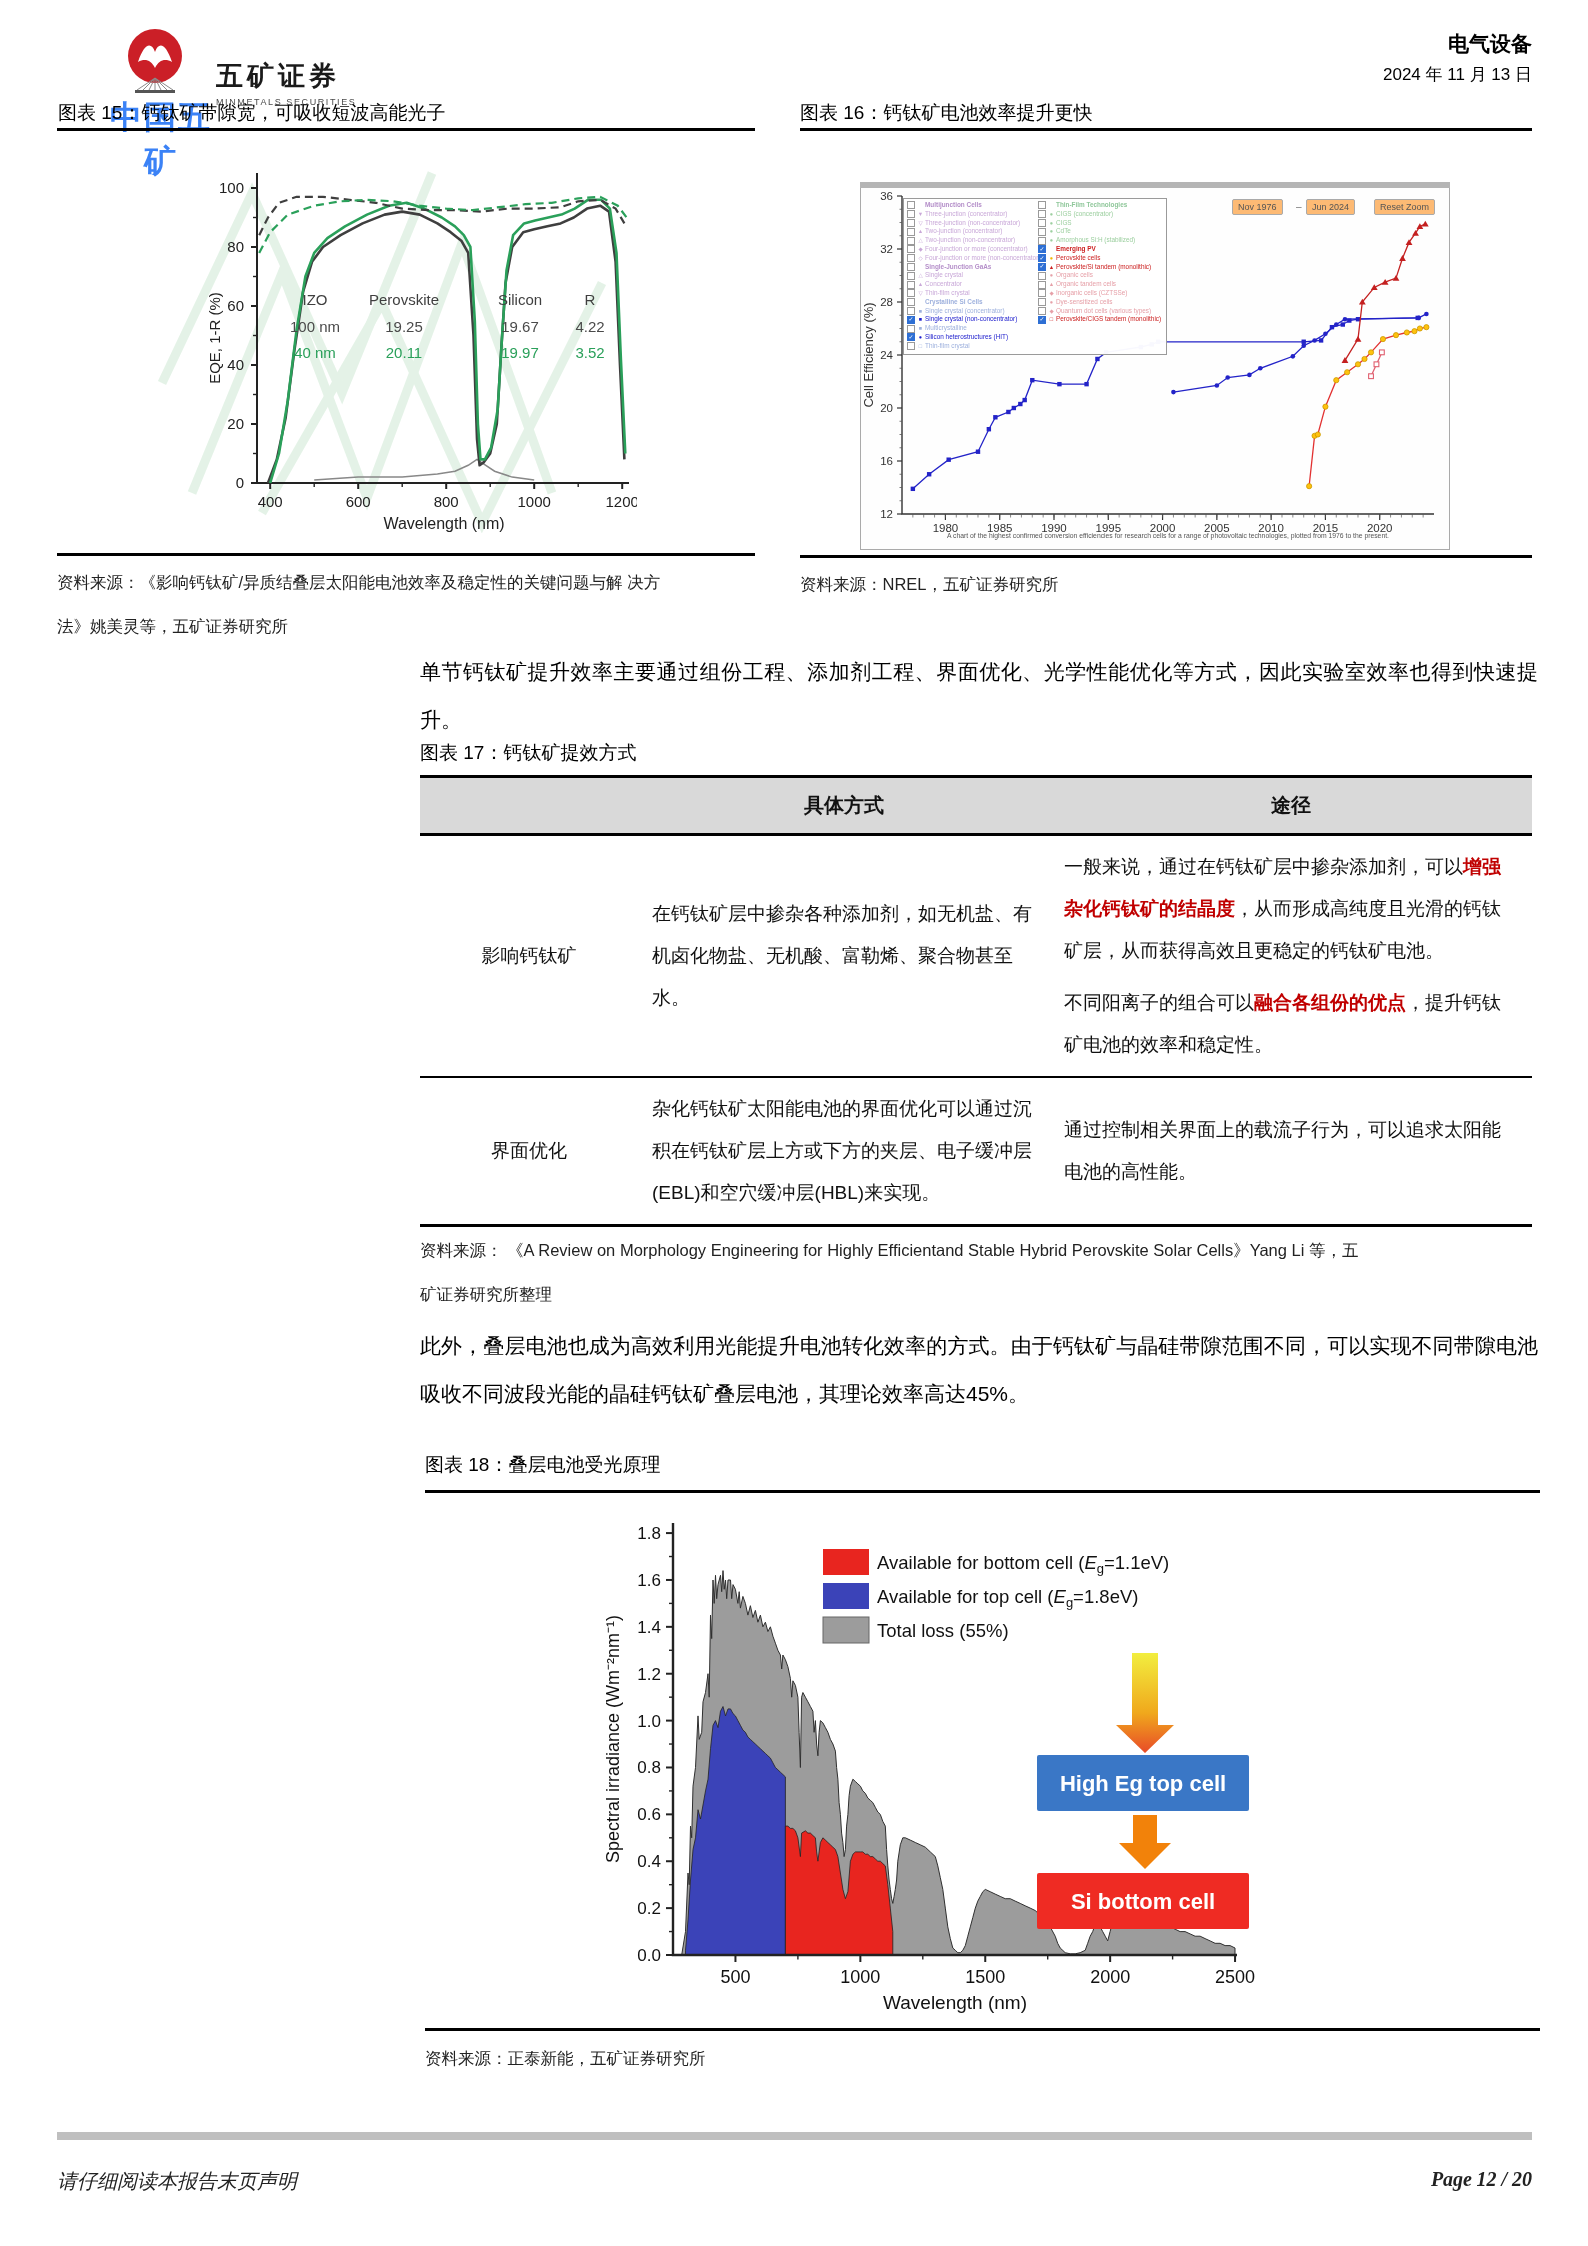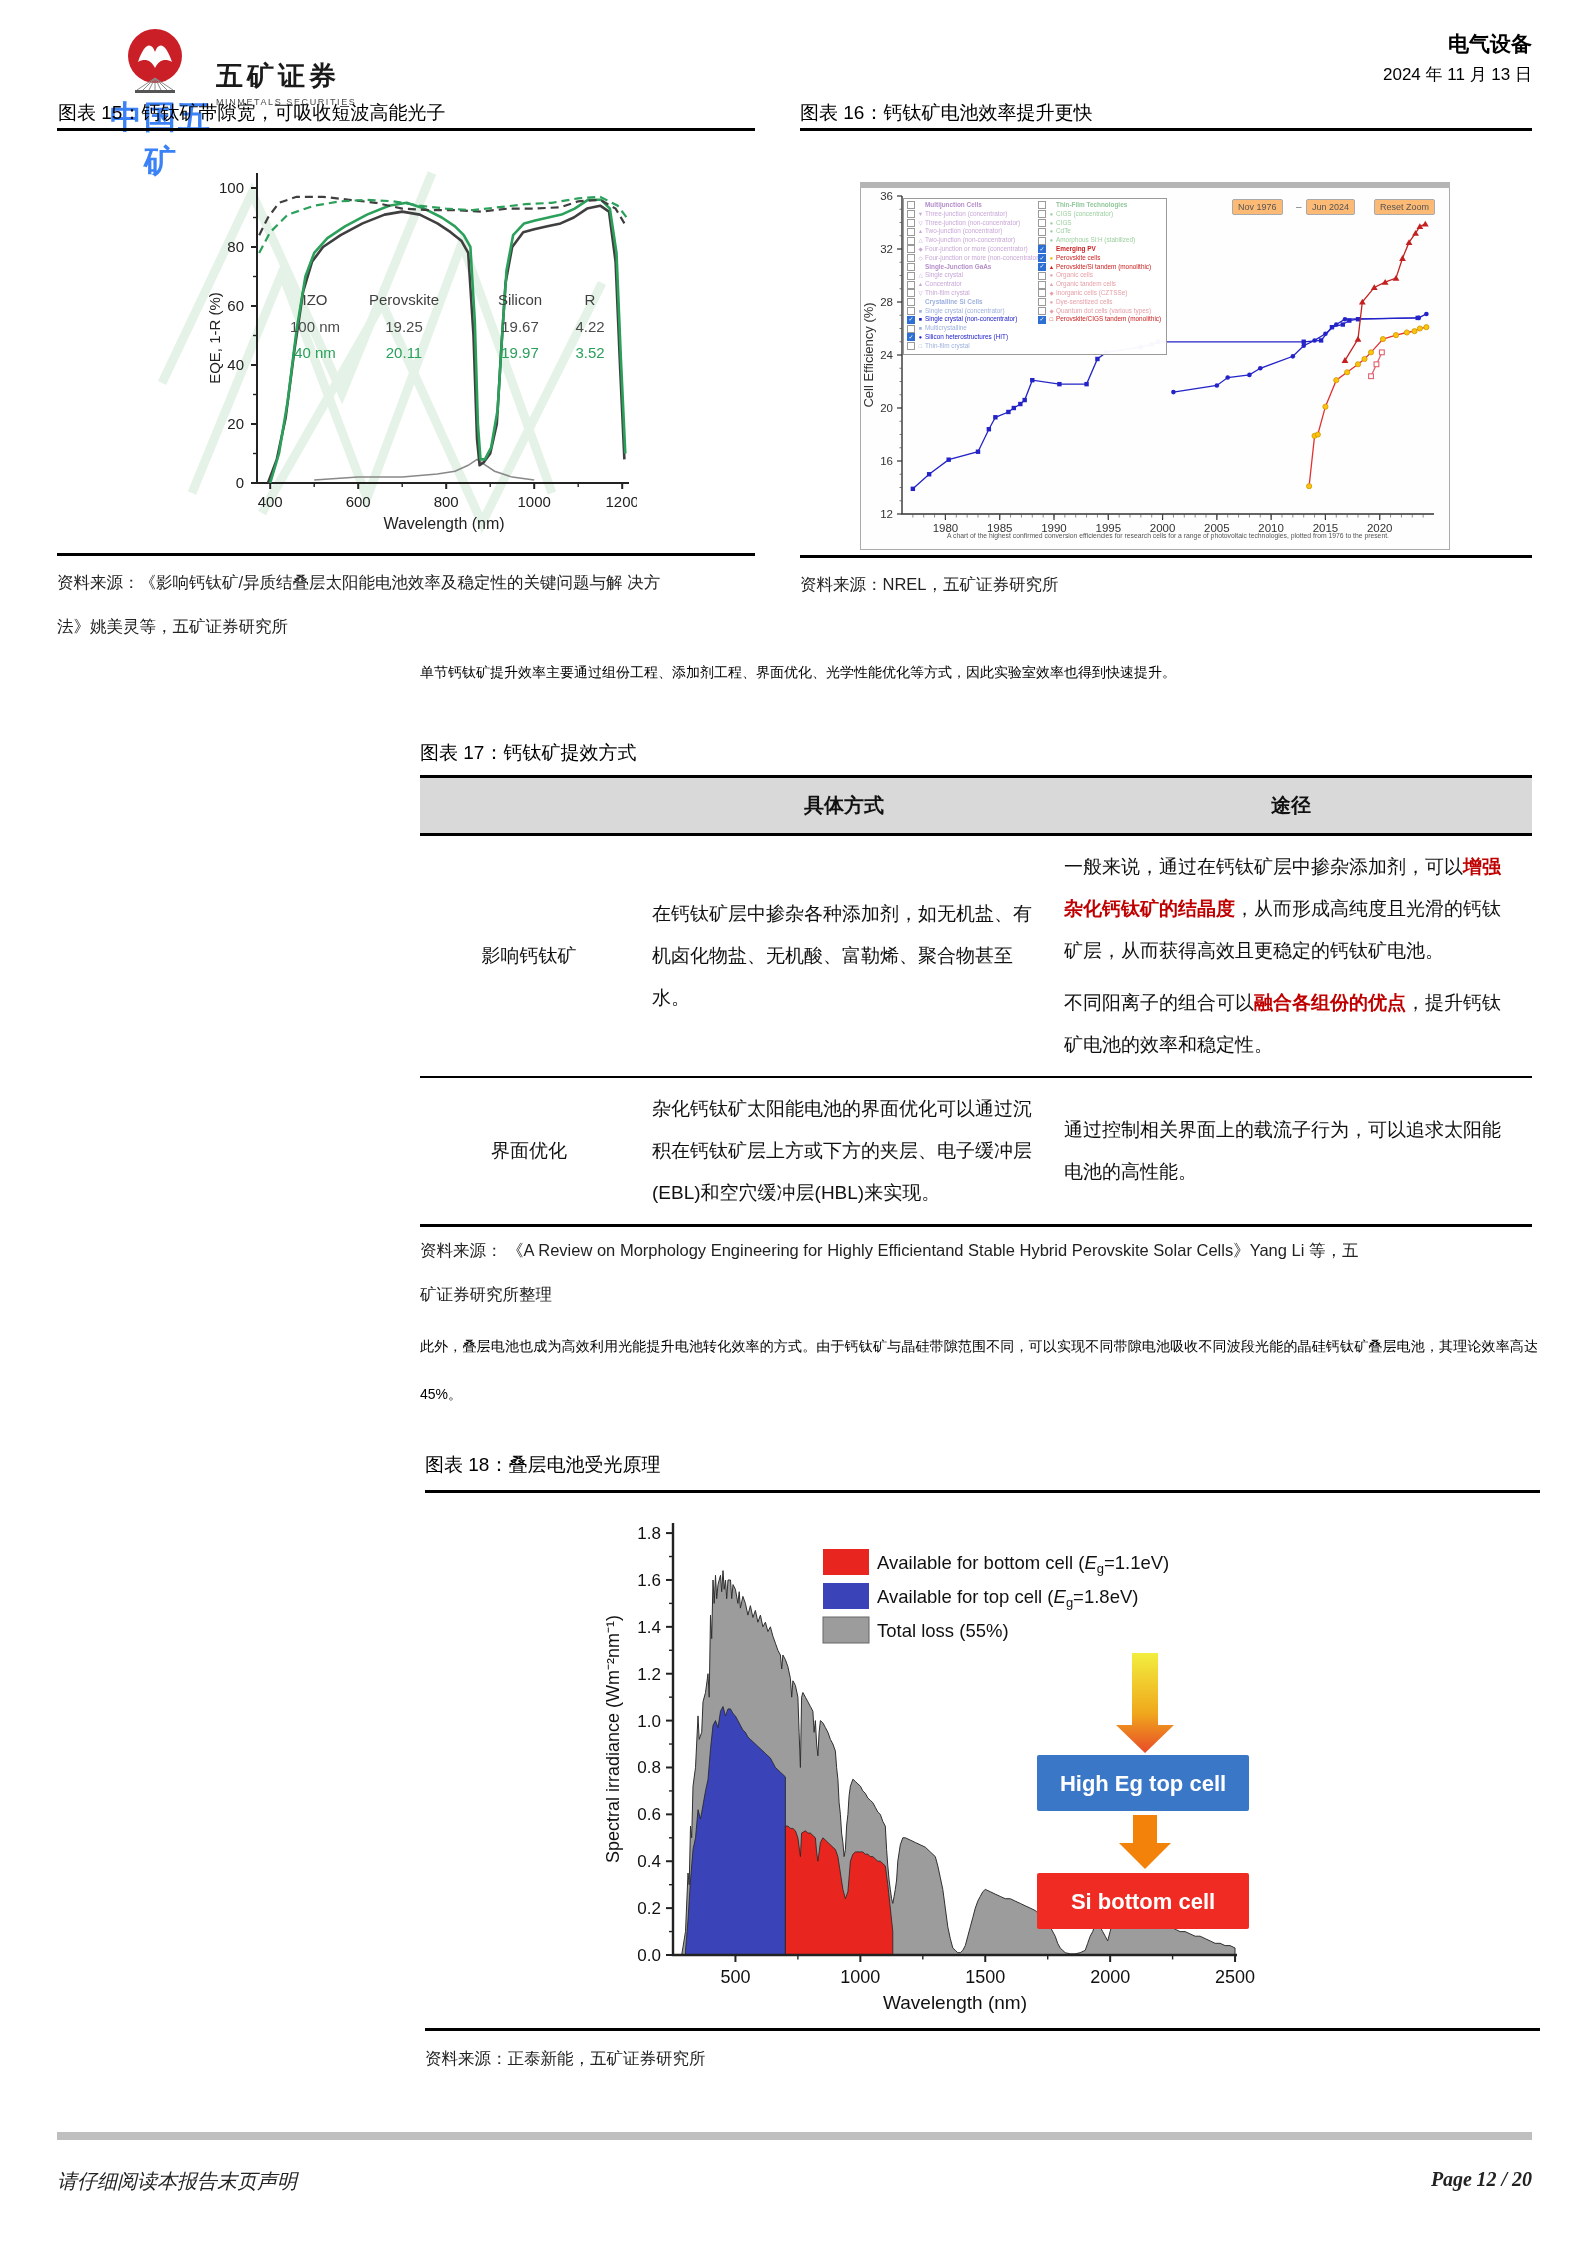--- a/index.html
+++ b/index.html
@@ -2,21 +2,21 @@
 <html><head>
 <meta charset="utf-8">
 <style>
   html,body{margin:0;padding:0;background:#888;}
   .page{position:relative;width:1588px;height:2246px;background:#fff;margin:0 auto;
         font-family:"Liberation Sans",sans-serif;color:#111;overflow:hidden;}
   .abs{position:absolute;}
   .fig-title{font-size:19px;color:#000;}
   .hline{position:absolute;background:#000;height:3px;}
   .src{font-size:16.5px;color:#222;line-height:44px;}
-  .p-body{font-size:14px;line-height:48px;text-align:justify;color:#000;}
+  .p-body{font-size:21px;line-height:48px;text-align:justify;color:#000;}
   .red{color:#c00000;font-weight:bold;}
   
   .brand-cn{font-size:32px;font-weight:bold;letter-spacing:2px;color:#3b82f6;}
   .brand-en{font-size:27px;font-weight:bold;letter-spacing:4px;color:#1a1a1a;}
   .brand-sub{font-size:9px;letter-spacing:1.6px;color:#4a4a4a;margin-top:3px;}
   .hdr-industry{font-size:21px;font-weight:bold;color:#000;text-align:right;}
   .hdr-date{font-size:17px;color:#000;text-align:right;margin-top:8px;}
   
   .t17{position:absolute;left:420px;top:775px;width:1112px;display:grid;
        grid-template-columns:218px 412px 482px;border-top:3px solid #000;border-bottom:3px solid #000;}

